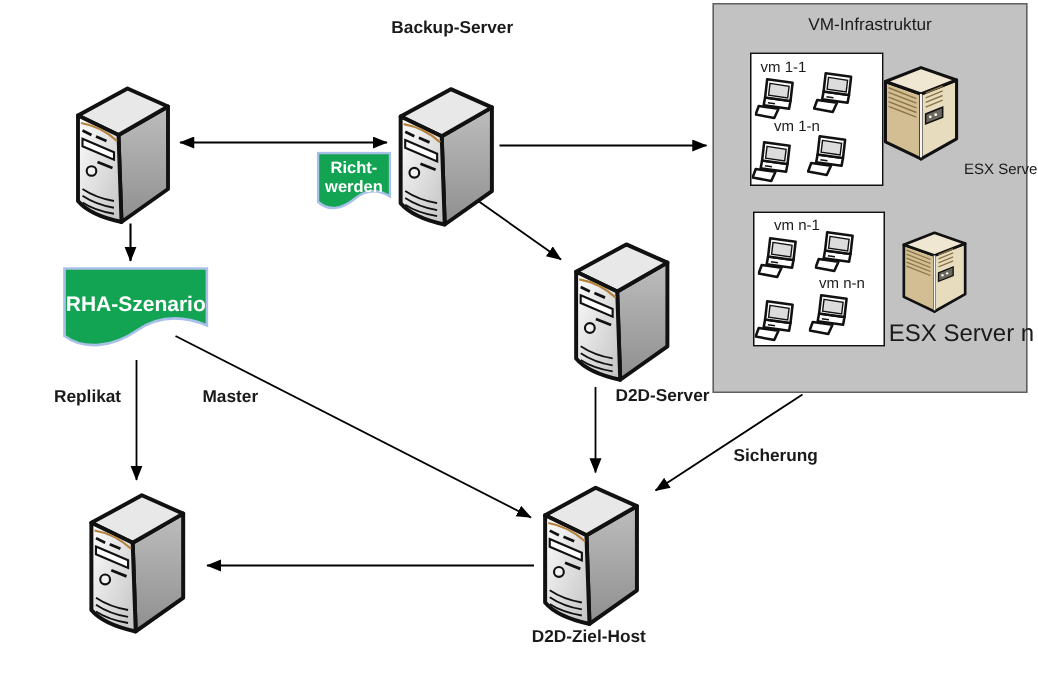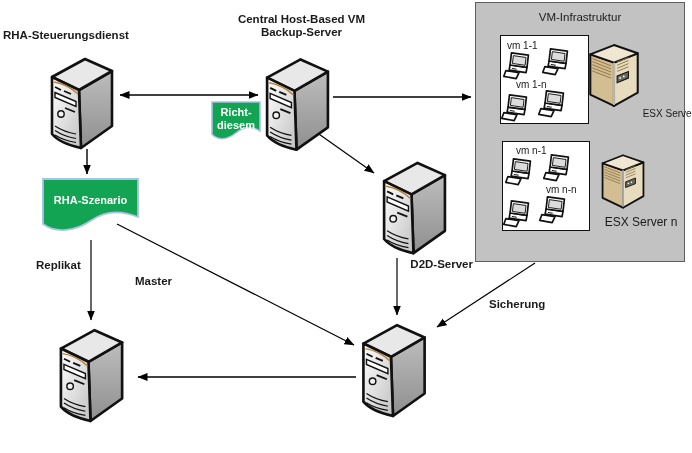--- a/index.html
+++ b/index.html
@@ -85,29 +85,28 @@
     <line x1="333" y1="97" x2="471" y2="97" stroke="#000" stroke-width="1.4" marker-end="url(#arr)"></line>
     <line x1="316" y1="132" x2="374" y2="173" stroke="#000" stroke-width="1.2" marker-end="url(#arr)"></line>
     <line x1="87" y1="149" x2="87" y2="174" stroke="#000" stroke-width="1.4" marker-end="url(#arr)"></line>
     <line x1="91" y1="240" x2="91" y2="320" stroke="#000" stroke-width="1.2" marker-end="url(#arr)"></line>
     <line x1="117" y1="224" x2="354" y2="345" stroke="#000" stroke-width="1.2" marker-end="url(#arr)"></line>
     <line x1="397" y1="258" x2="397" y2="315" stroke="#000" stroke-width="1.2" marker-end="url(#arr)"></line>
     <line x1="535" y1="263" x2="437" y2="327" stroke="#000" stroke-width="1.2" marker-end="url(#arr)"></line>
     <line x1="356" y1="377" x2="138" y2="377" stroke="#000" stroke-width="1.4" marker-end="url(#arr)"></line>
   </svg>
 
-  <div class="lbl" style="left:3px;top:29px;">RHA-Steuerungsdienst</div>
   <div class="lbl center" style="left:229px;top:13px;width:145px;">
-    <span style="display:block">Central Host-Based VM</span>
     <span style="display:block">Backup-Server</span>
   </div>
   <div class="lbl center" style="left:383px;top:258px;width:90px;text-align:right;">D2D-Server</div>
+  <div class="lbl center" style="left:330px;top:419px;width:125px;">D2D-Ziel-Host</div>
 
   <div class="lbl" style="left:36px;top:259px;">Replikat</div>
-  <div class="lbl" style="left:135px;top:259px;margin-top:16px;">Master</div>
+  <div class="lbl" style="left:135px;top:259px;">Master</div>
   <div class="lbl" style="left:489px;top:298px;">Sicherung</div>
 
   <svg class="icon" style="left:45px;top:50px;" width="72" height="100">
       <use href="#sym-server"></use>
     </svg>
   <svg class="icon" style="left:260px;top:49px;" width="73" height="104">
       <use href="#sym-server"></use>
     </svg>
   <svg class="icon" style="left:377px;top:152px;" width="73" height="105">
       <use href="#sym-server"></use>
@@ -118,29 +117,29 @@
   <svg class="icon" style="left:51px;top:321px;" width="79" height="102">
       <use href="#sym-server"></use>
     </svg>
 
   <div class="ribbon" style="left:211px;top:101px;width:50px;height:48px;">
     <svg width="50" height="48" viewBox="0 0 50 48">
       <path d="M1,1 H49 V30 C40,24.5 32,26 25.5,31.5 C17,38.5 8,40 1,33.5 Z" fill="#12A453" stroke="#A9C1E8" stroke-width="1.6"></path>
     </svg>
     <div class="rtext" style="top:5px;font-size:11px;line-height:13px;">
       <span style="display:block">Richt-</span>
-      <span style="display:block">diesem</span>
+      <span style="display:block">werden</span>
     </div>
   </div>
 
   <div class="ribbon" style="left:42px;top:178px;width:97px;height:62px;">
     <svg width="97" height="62" viewBox="0 0 97 62">
       <path d="M1,1 H96 V39 C78,31.5 62,33.5 49,42.5 C33,53.5 14,55.5 1,46 Z" fill="#12A453" stroke="#A9C1E8" stroke-width="1.8"></path>
     </svg>
-    <div class="rtext" style="top:16px;font-size:11px;">RHA-Szenario</div>
+    <div class="rtext" style="top:16px;font-size:14px;">RHA-Szenario</div>
   </div>
 
   <div class="whitebox" style="left:500px;top:35px;width:89px;height:89px;"></div>
   <div class="vm-lbl" style="left:507px;top:40px;text-align:right;">vm 1-1</div>
   <div class="vm-lbl" style="left:516px;top:79px;">vm 1-n</div>
   <svg class="icon" style="left:503px;top:51px;" width="32" height="29">
       <use href="#sym-vm"></use>
     </svg>
   <svg class="icon" style="left:542px;top:47px;" width="32" height="29">
       <use href="#sym-vm"></use>
@@ -167,15 +166,15 @@
     </svg>
   <svg class="icon" style="left:503px;top:199px;" width="32" height="29">
       <use href="#sym-vm"></use>
     </svg>
   <svg class="icon" style="left:539px;top:195px;" width="32" height="29">
       <use href="#sym-vm"></use>
     </svg>
   <svg class="icon" style="left:599px;top:149px;" width="48" height="64">
       <use href="#sym-esx"></use>
     </svg>
-  <div class="lbl reg center" style="left:592px;top:216px;width:98px;font-size:12px;">ESX Server n</div>
+  <div class="lbl reg center" style="left:592px;top:216px;width:98px;font-size:16px;">ESX Server n</div>
 
 </div>
 
 </body></html>

